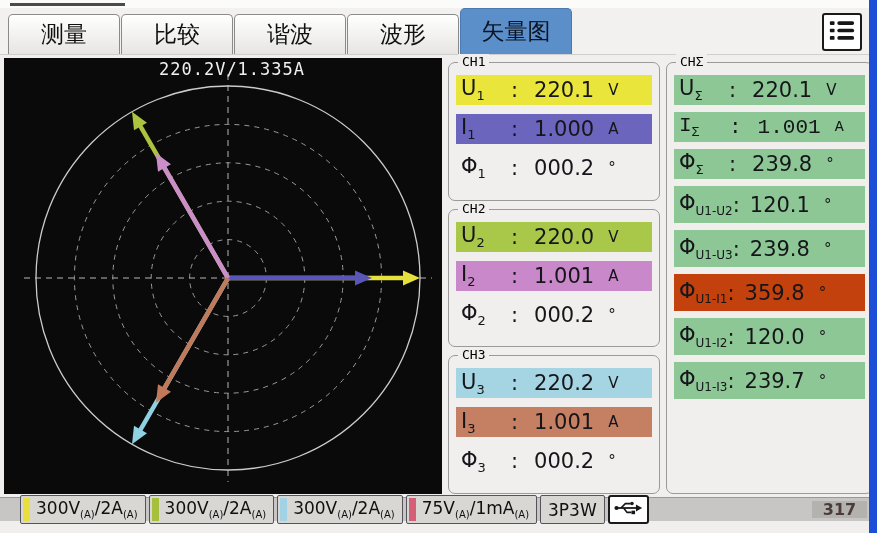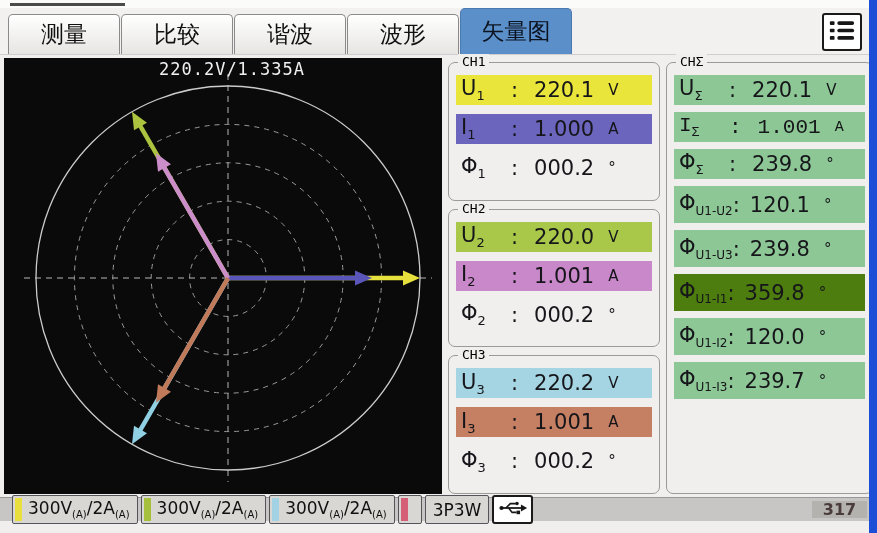--- a/index.html
+++ b/index.html
@@ -45,21 +45,21 @@
 
   .sum-row { height:30px; display:flex; align-items:center; padding:0 5px; margin:0 3px 7px; font-size:21px; color:#15151a; }
   .sum-row .lbl { min-width:50px; }
   .sum-row.wide { height:37px; }
   .sum-row.wide .lbl { min-width:0; }
   .sum-row.wide sub { font-size:12px; letter-spacing:0; }
   .sum-row.wide .val { margin-left:10px; }
 
   
   .status-bar { height:24px; background:#c7c6c4; border-top:1px solid #98979a;
-                display:flex; align-items:center; padding:0 12px; gap:3px; position:relative; }
+                display:flex; align-items:center; padding:0 20px; gap:3px; position:relative; }
   .badge { height:29px; background:#d8d7d4; border:1px solid #55545a; border-radius:2px;
            display:flex; align-items:center; padding-right:7px; font-size:17px; color:#101010; white-space:nowrap; }
   .badge sub { font-size:10px; }
   .swatch { width:7px; height:23px; margin:0 6px 0 2px; flex:none; }
   .badge.plain { padding:0 7px; }
   .usb-badge { height:29px; width:41px; background:#ffffff; border:2px solid #1a1a1a; border-radius:3px;
                display:flex; align-items:center; justify-content:center; }
   .page-num { position:absolute; right:2px; top:3px; bottom:3px; width:55px; background:#b3b2af;
               display:flex; align-items:center; justify-content:center;
               font-size:16px; font-weight:bold; color:#4a3c3c; }
@@ -238,21 +238,21 @@
           <span>:</span>
           <span class="val">120.1</span>
           <span class="unit">°</span>
         </div>
         <div class="sum-row wide" style="background: rgb(141, 199, 149);">
           <span class="lbl"><span>Φ</span><sub>U1-U3</sub></span>
           <span>:</span>
           <span class="val">239.8</span>
           <span class="unit">°</span>
         </div>
-        <div class="sum-row wide" style="background: #4d7c0f;">
+        <div class="sum-row wide" style="background: #c2410c;">
           <span class="lbl"><span>Φ</span><sub>U1-I1</sub></span>
           <span>:</span>
           <span class="val">359.8</span>
           <span class="unit">°</span>
         </div>
         <div class="sum-row wide" style="background: rgb(141, 199, 149);">
           <span class="lbl"><span>Φ</span><sub>U1-I2</sub></span>
           <span>:</span>
           <span class="val">120.0</span>
           <span class="unit">°</span>
@@ -275,20 +275,21 @@
     <div class="badge">
       <span class="swatch" style="background: rgb(166, 191, 60);"></span>
       <span><span>300V</span><sub>(A)</sub><span>/2A</span><sub>(A)</sub></span>
     </div>
     <div class="badge">
       <span class="swatch" style="background: rgb(163, 210, 228);"></span>
       <span><span>300V</span><sub>(A)</sub><span>/2A</span><sub>(A)</sub></span>
     </div>
     <div class="badge">
       <span class="swatch" style="background: rgb(212, 95, 118);"></span>
+      <span><span>75V</span><sub>(A)</sub><span>/1mA</span><sub>(A)</sub></span>
     </div>
     <div class="badge plain">
       <span>3P3W</span>
     </div>
     <div class="usb-badge">
       <span>
         <svg width="30" height="16" viewBox="0 0 34 18">
           <circle cx="4" cy="9" r="2.4" fill="#161616"></circle>
           <line x1="4" y1="9" x2="27" y2="9" stroke="#161616" stroke-width="2"></line>
           <polygon points="26,5 33,9 26,13" fill="#161616"></polygon>

